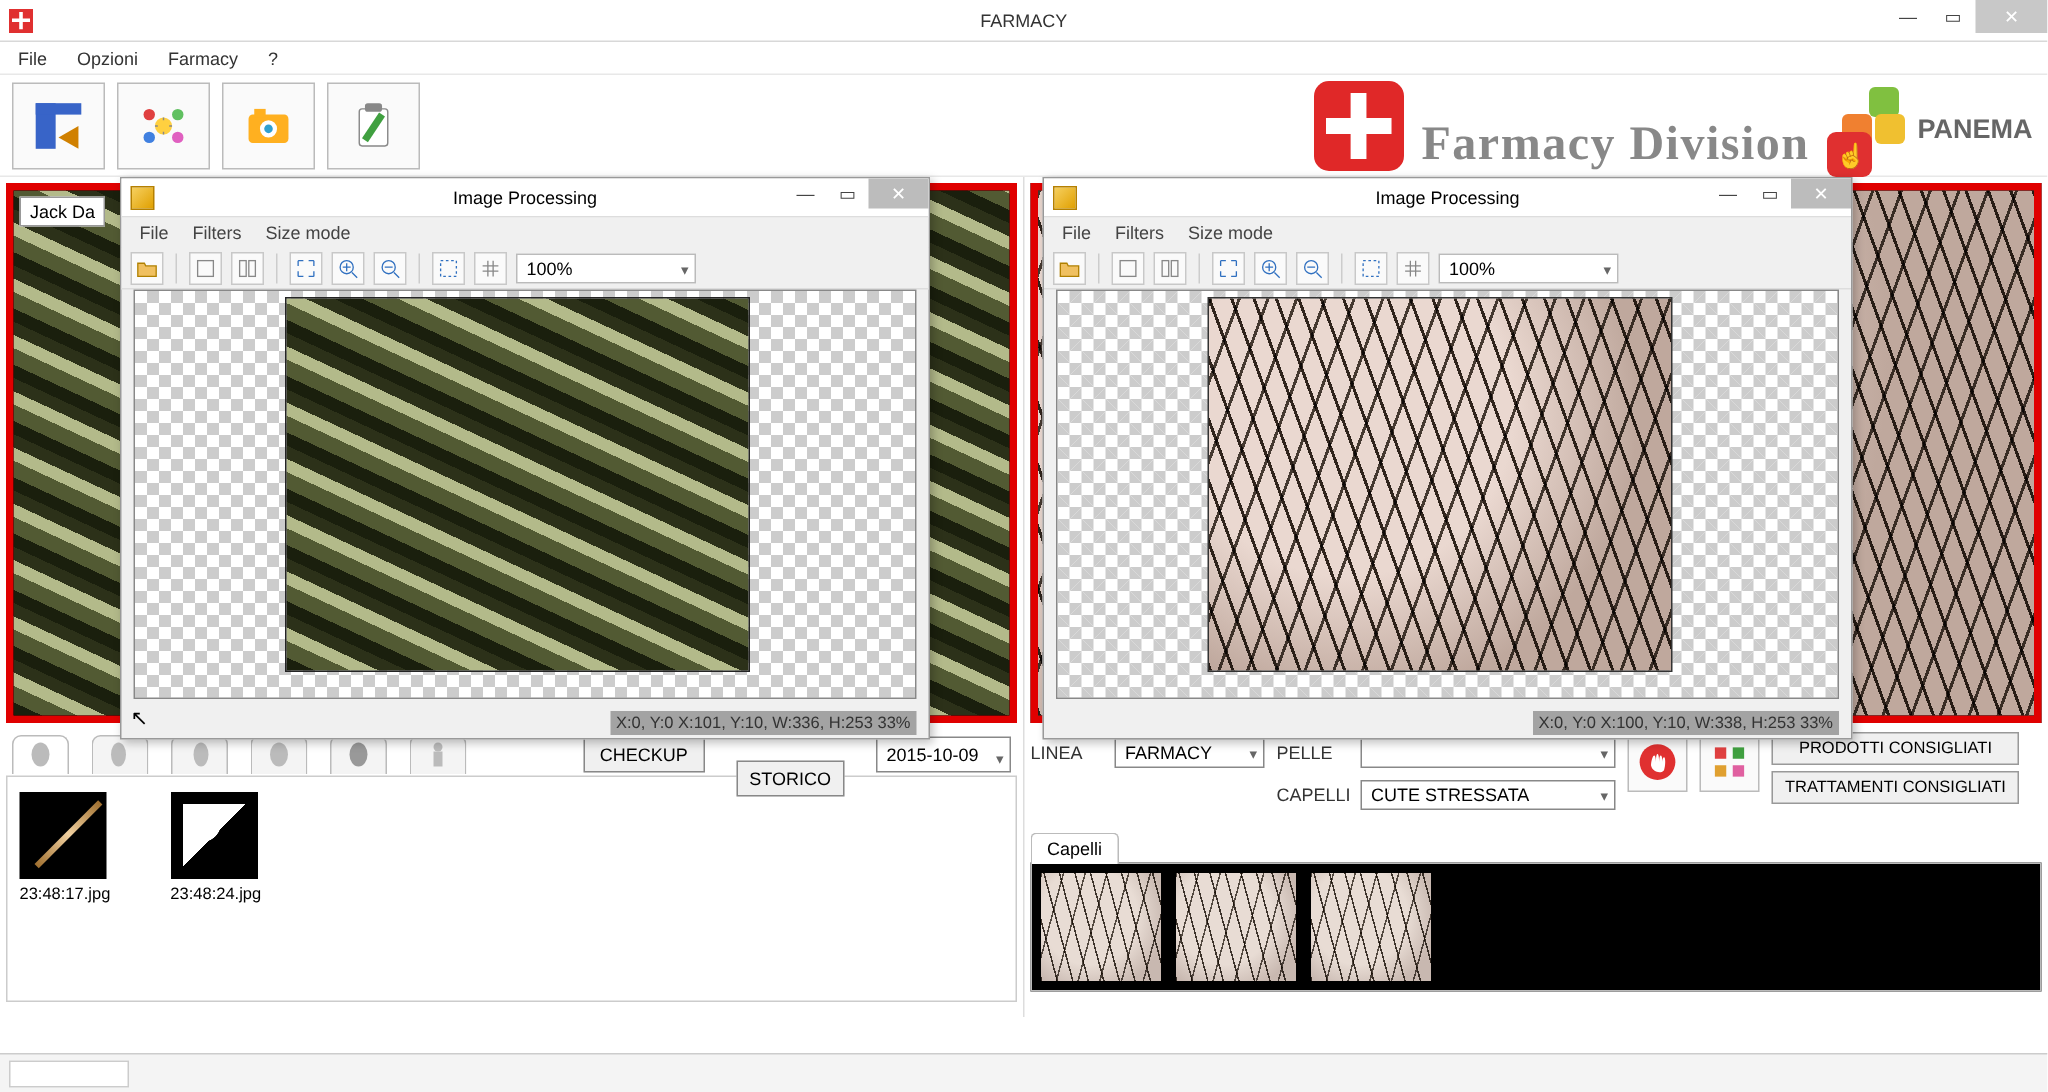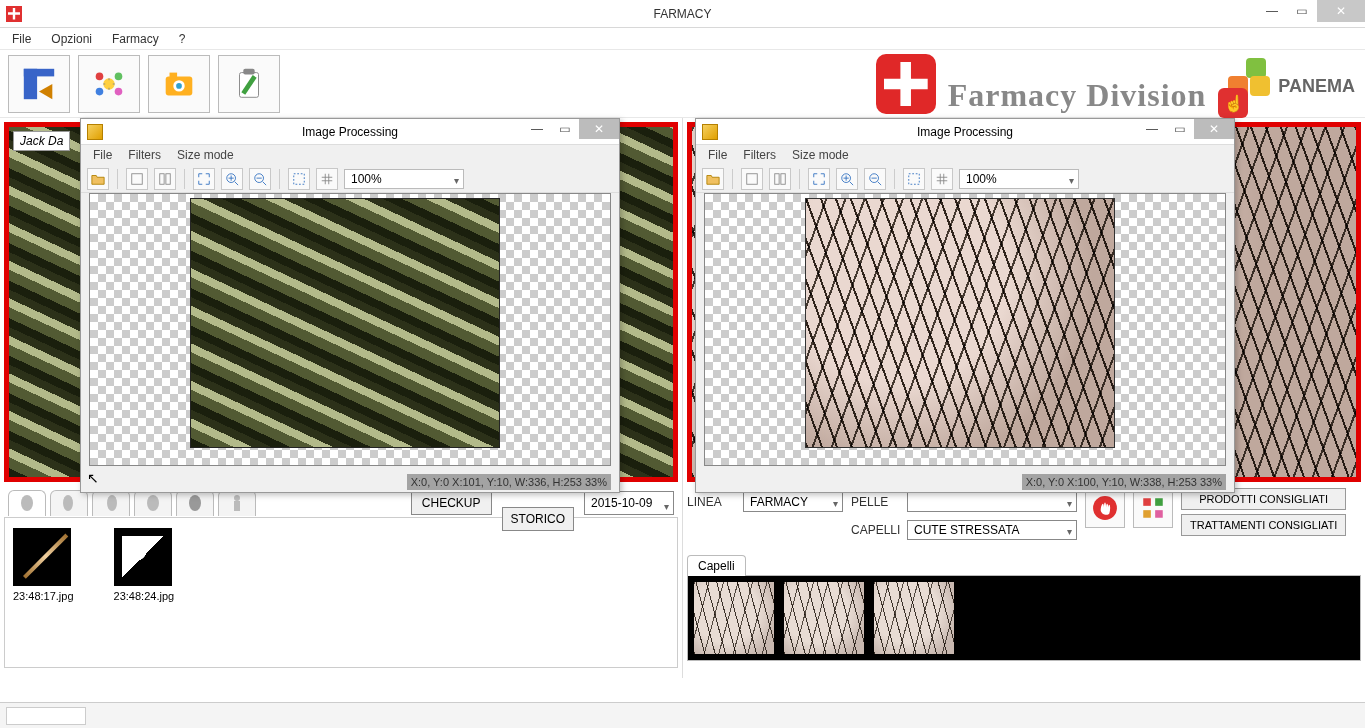--- a/index.html
+++ b/index.html
@@ -29,21 +29,21 @@
   .branding .panema { display:flex; align-items:center; gap:4px; }
   .branding .panema .sq { width: 20px; height:20px; border-radius:4px; }
   .branding .panema .lbl { font-size: 18px; color:#666; font-weight:bold; }
 
   
   .workspace { display:flex; height: 560px; }
   .pane { flex:1; position:relative; padding: 4px; }
   .pane + .pane { border-left: 1px solid #ddd; }
 
   .redframe { border: 5px solid #e00000; height: 360px; position:relative; background:#000; overflow:hidden; }
-  .redframe .patientname { position:absolute; top:4px; left:4px; background:#fff; border:1px solid #999; padding:2px 6px; font-size:12px; z-index:1;font-style:italic; }
+  .redframe .patientname { position:absolute; top:4px; left:4px; background:#fff; border:1px solid #999; padding:2px 6px; font-size:12px; z-index:1; }
   .redframe .bgimg { position:absolute; inset:0; }
   .hairbg1 { background: repeating-linear-gradient(25deg,#2b2f20 0 8px,#5a6040 8px 18px,#aab088 18px 26px,#3a3e2a 26px 34px); filter: contrast(1.2); }
   .hairbg2 { background: radial-gradient(circle at 30% 30%, #ead8d0 0 40%, #bfa89d 70%),
              repeating-linear-gradient(70deg, rgba(30,20,10,.9) 0 2px, transparent 2px 14px),
              repeating-linear-gradient(110deg, rgba(30,20,10,.8) 0 2px, transparent 2px 18px); background-blend-mode: multiply; }
 
   
   .childwin { position:absolute; top: 118px; width: 540px; height: 375px; background:#f0f0f0; border:1px solid #999; box-shadow: 2px 2px 6px rgba(0,0,0,.25); z-index: 10; }
   .childwin.left { left: 80px; }
   .childwin.right { left: 695px; }
@@ -69,21 +69,21 @@
       linear-gradient(-45deg,transparent 75%,#ccc 75%);
     background-size:16px 16px;
     background-position:0 0,0 8px,8px -8px,-8px 0;
     background-color:#fff; }
   .cw-canvas .img { position:absolute; top:4px; left:100px; width:310px; height:250px; border:1px solid #333; }
   .cw-status { position:absolute; bottom:2px; right:8px; font-size:11px; color:#333; background:#a3a3a3; padding:2px 4px; }
   .cw-cursor { position:absolute; bottom:6px; left:6px; font-size:14px; }
 
   
   .left-lower { margin-top: 6px; }
-  .headtabs { display:flex; align-items:center; border-bottom:1px solid #ccc; height:30px; gap:4px; padding:0 4px; }
+  .headtabs { display:flex; align-items:center; border-bottom:1px solid #ccc; height:30px; gap:15px; padding:0 4px; }
   .headtab { width:38px; height:26px; border:1px solid #bbb; border-bottom:none; background:#f4f4f4; display:flex; align-items:center; justify-content:center; border-radius:6px 6px 0 0; }
   .headtab svg { width:20px; height:20px; fill:#888; }
   .headtab.active { background:#fff; }
   .checkupbtn { margin-left:auto; height:24px; padding:0 10px; border:1px solid #888; background:#f0f0f0; }
   .histbtn { height:24px; padding:0 8px; border:1px solid #888; background:#f0f0f0; margin-left:6px;margin-top:32px; }
   .datesel { height:24px; border:1px solid #888; background:#fff; padding:0 18px 0 6px; margin-left:6px; position:relative; min-width:90px; line-height:22px; }
   .datesel::after { content:"▾"; position:absolute; right:4px; top:4px; font-size:10px; color:#666; }
 
   .thumbrow { display:flex; gap:40px; padding: 10px 8px; height: 150px; border:1px solid #ccc; border-top:none; background:#fff; }
   .thumb { text-align:center; }

